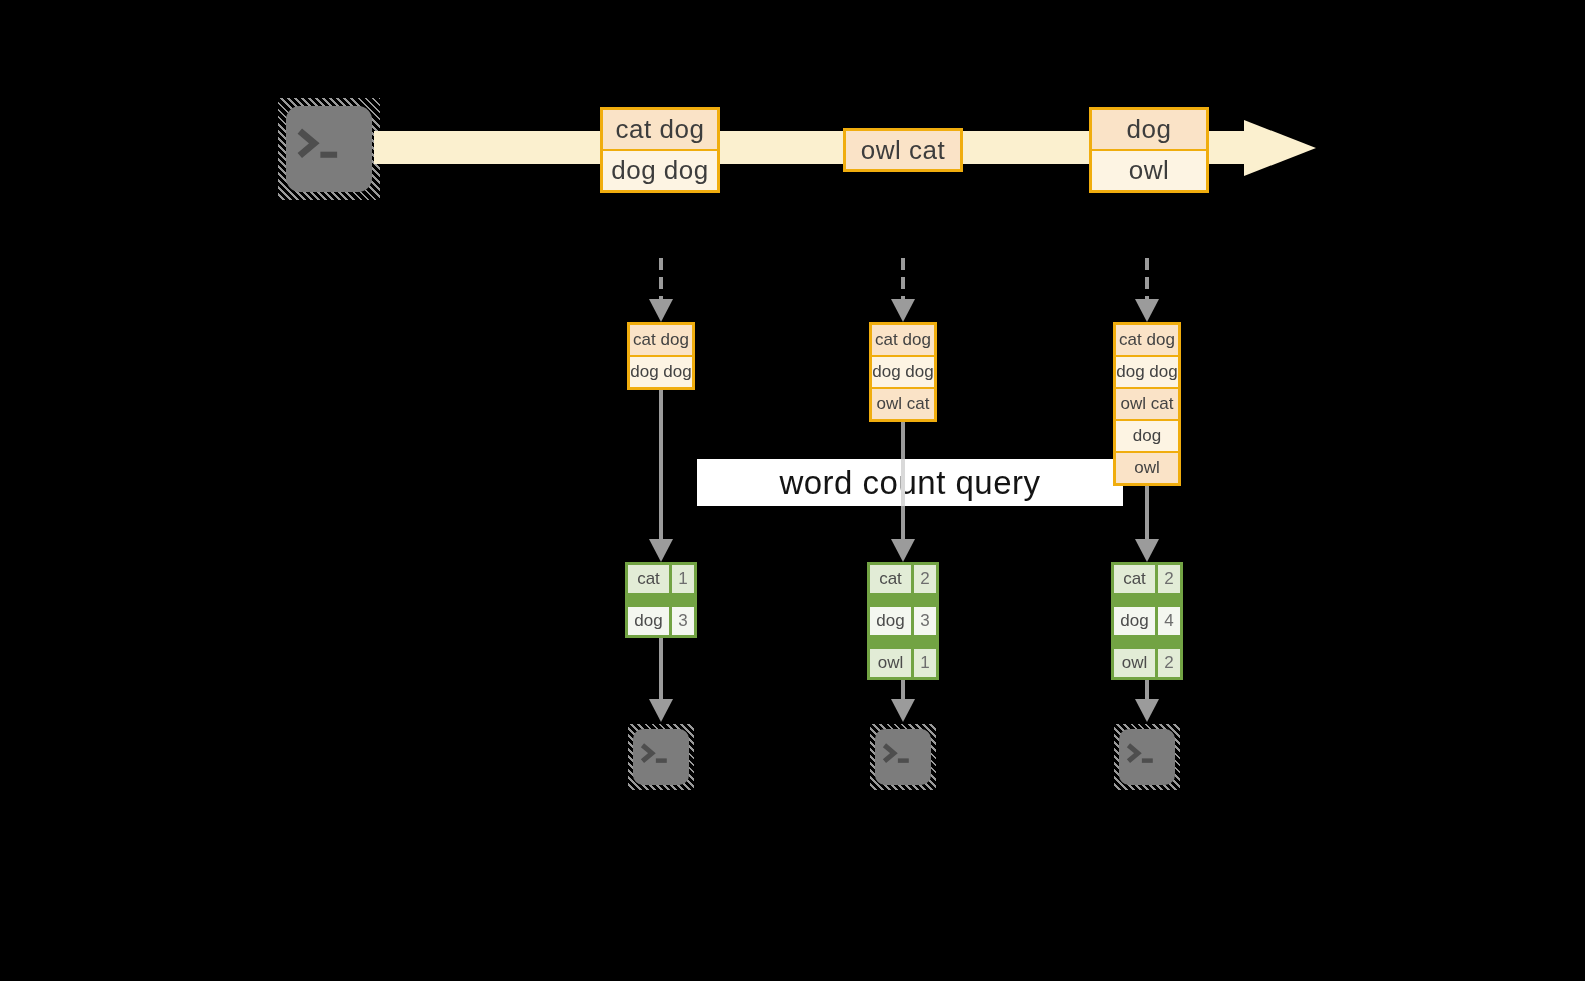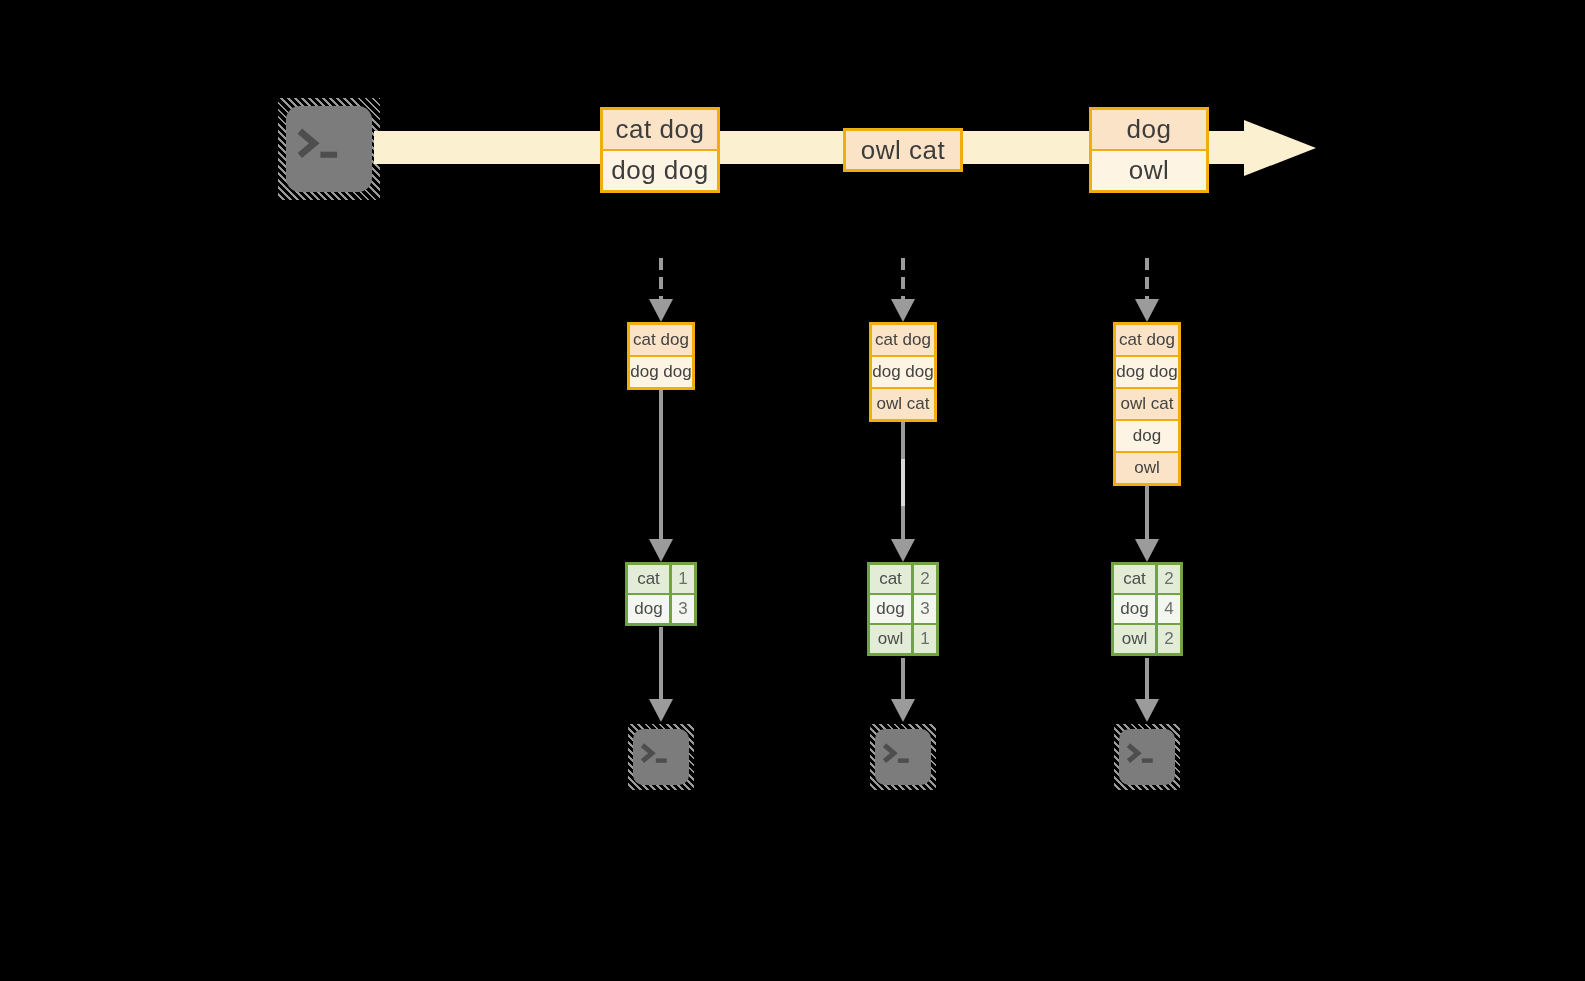--- a/index.html
+++ b/index.html
@@ -61,21 +61,21 @@
   
   .qbox{
     position:absolute;left:697px;top:459px;width:426px;height:47px;background:#ffffff;
     display:flex;align-items:center;justify-content:center;z-index:2;
     font-size:33px;color:#141414;letter-spacing:.5px;
   }
   .qseg{position:absolute;left:901px;top:459px;width:4px;height:47px;background:#d9d9d9;z-index:3;}
   
   .gtable{
     position:absolute;top:562px;width:72px;box-sizing:border-box;background:#72A343;
-    padding:3px;display:flex;flex-direction:column;gap:2px;z-index:4;
+    padding:3px;display:flex;flex-direction:column;gap:14px;z-index:4;
   }
   .grow{display:flex;gap:3px;}
   .gword{
     width:41px;height:28px;display:flex;align-items:center;justify-content:center;
     font-size:17px;color:#4c4c4c;
   }
   .gcount{
     width:22px;height:28px;display:flex;align-items:center;justify-content:center;
     font-size:17px;color:#6e6e6e;
   }
@@ -135,20 +135,23 @@
     <div class="srow">owl</div>
   </div>
 
   <div class="vline" style="left:659px;top:388px;height:152px;"></div>
   <div class="ahead" style="left:649px;top:539px;"></div>
   <div class="vline" style="left:901px;top:418px;height:122px;"></div>
   <div class="ahead" style="left:891px;top:539px;"></div>
   <div class="vline" style="left:1145px;top:478px;height:62px;"></div>
   <div class="ahead" style="left:1135px;top:539px;"></div>
 
+  <div class="qbox">
+    <span>word count query</span>
+  </div>
   <div class="qseg"></div>
 
   <div class="gtable" style="left:625px;">
     <div class="grow">
       <div class="gword">cat</div>
       <div class="gcount">1</div>
     </div>
     <div class="grow">
       <div class="gword">dog</div>
       <div class="gcount">3</div>

